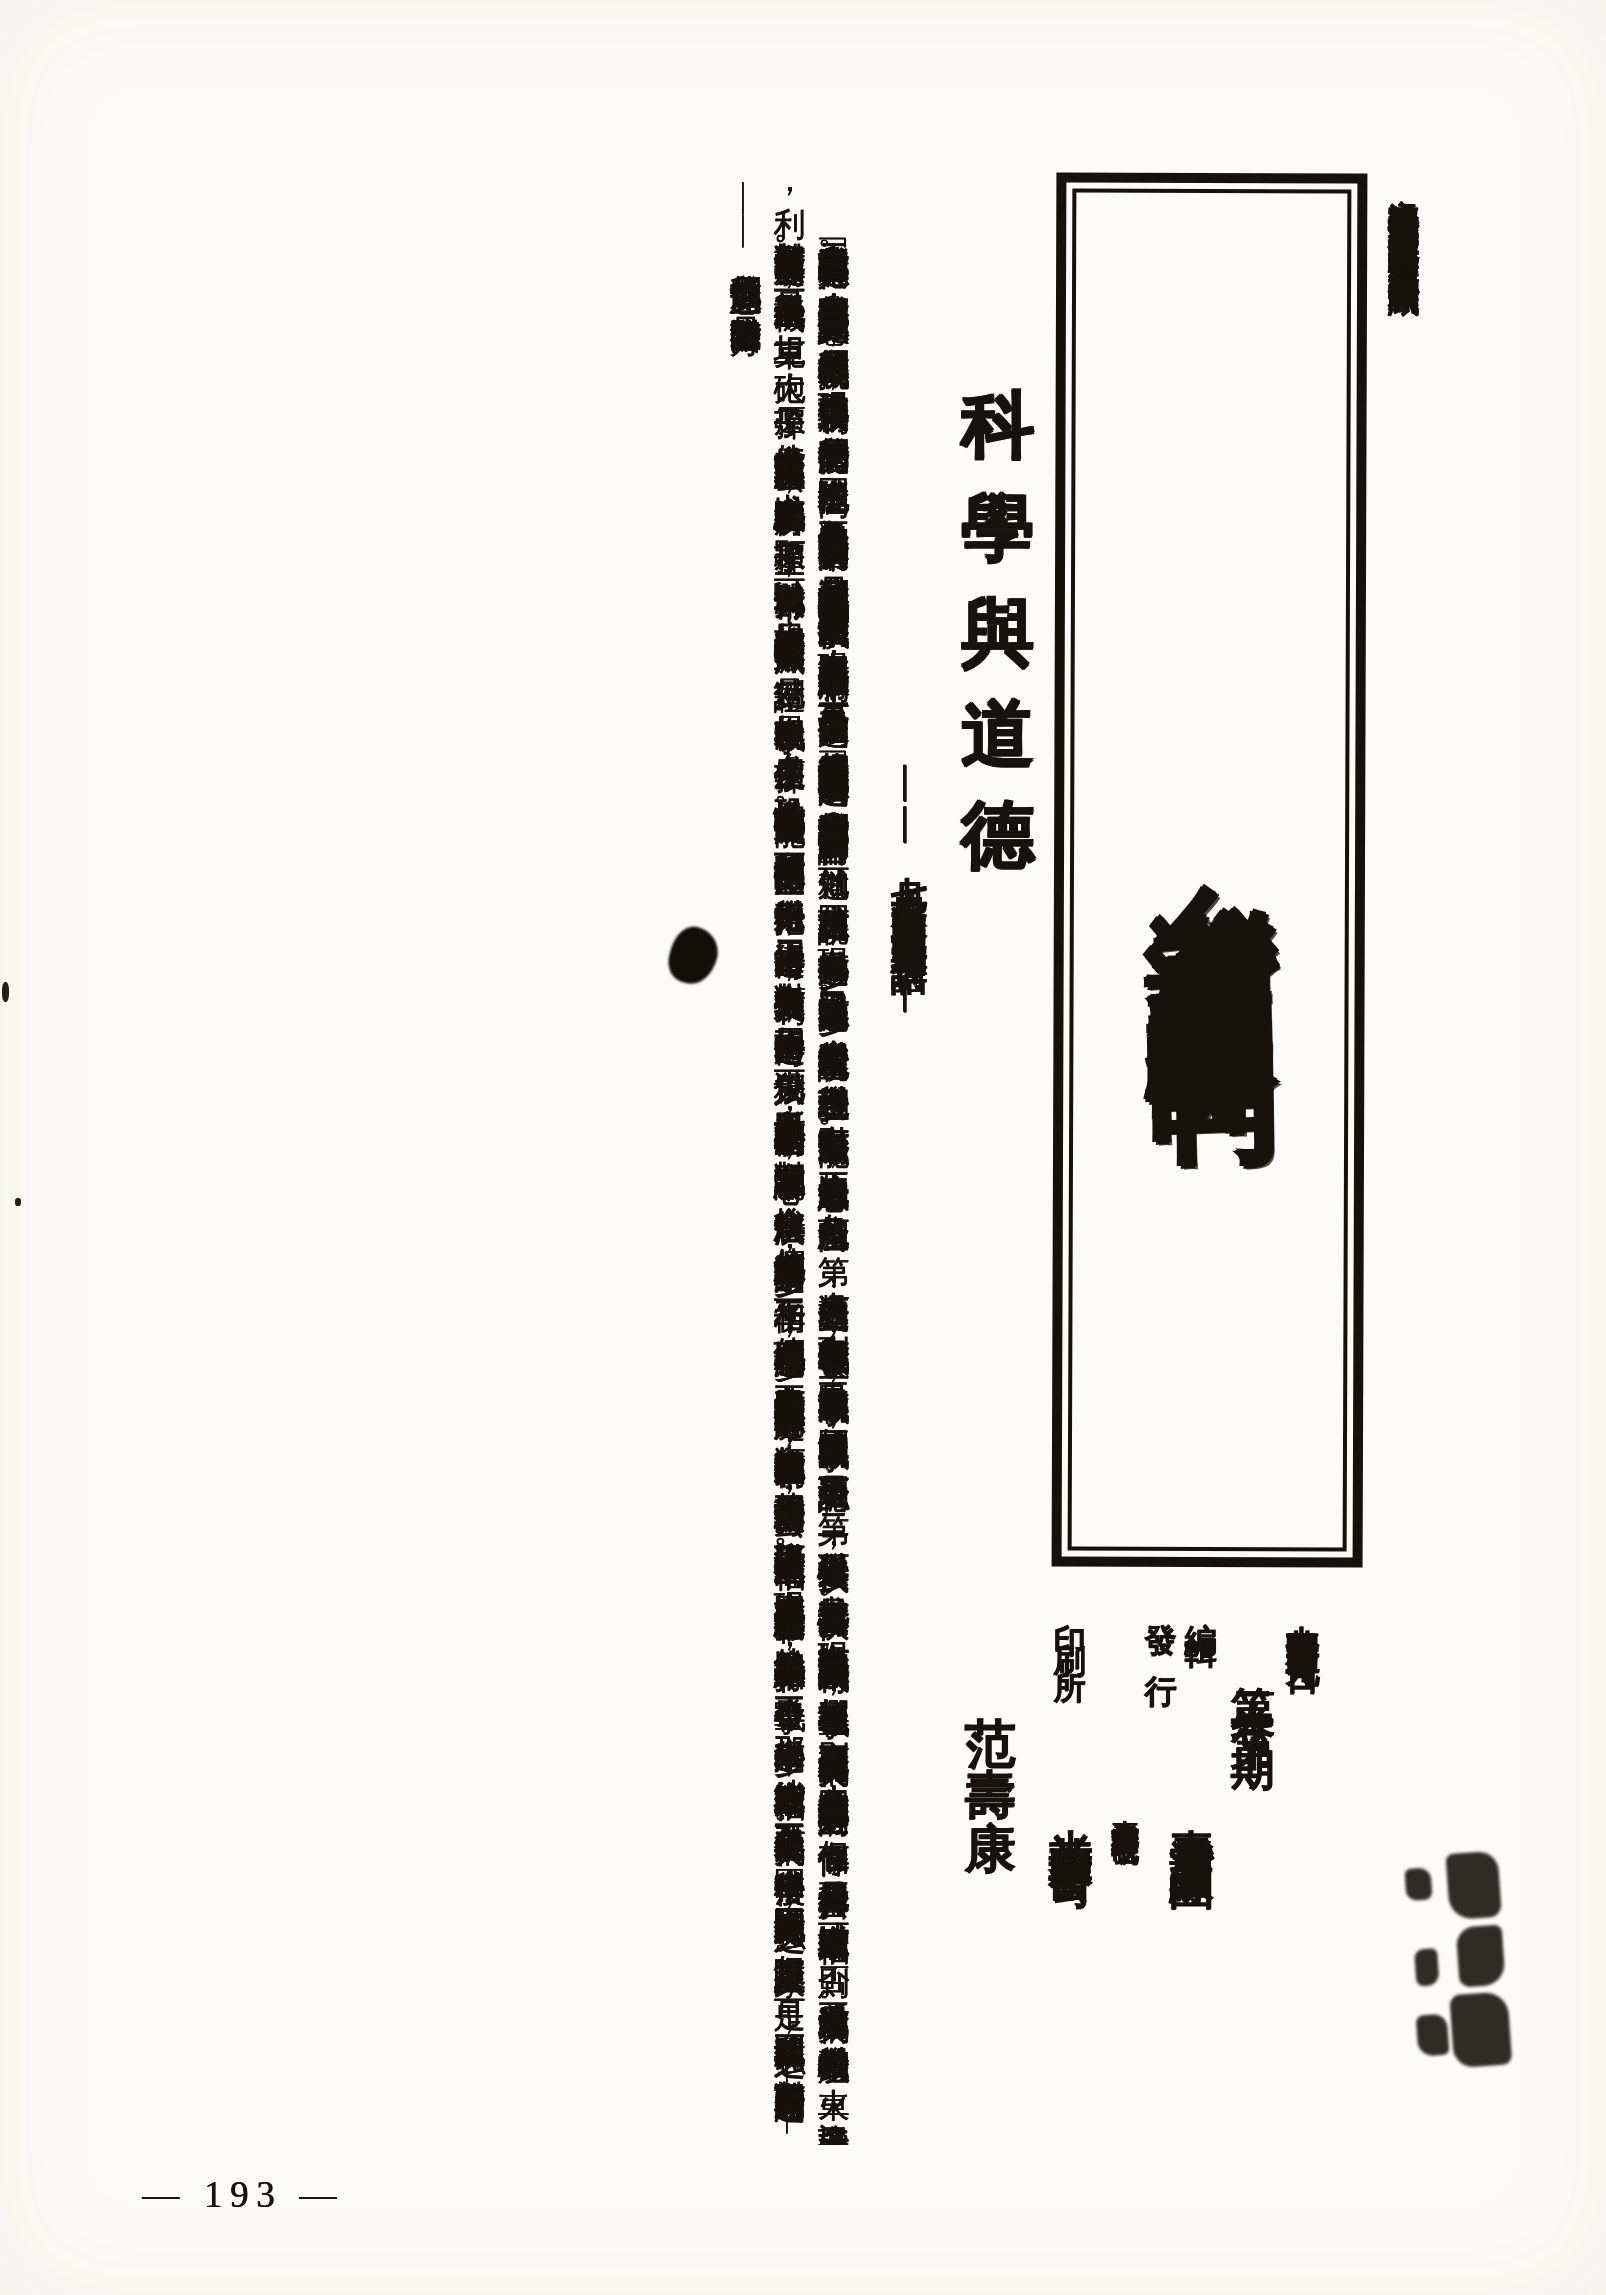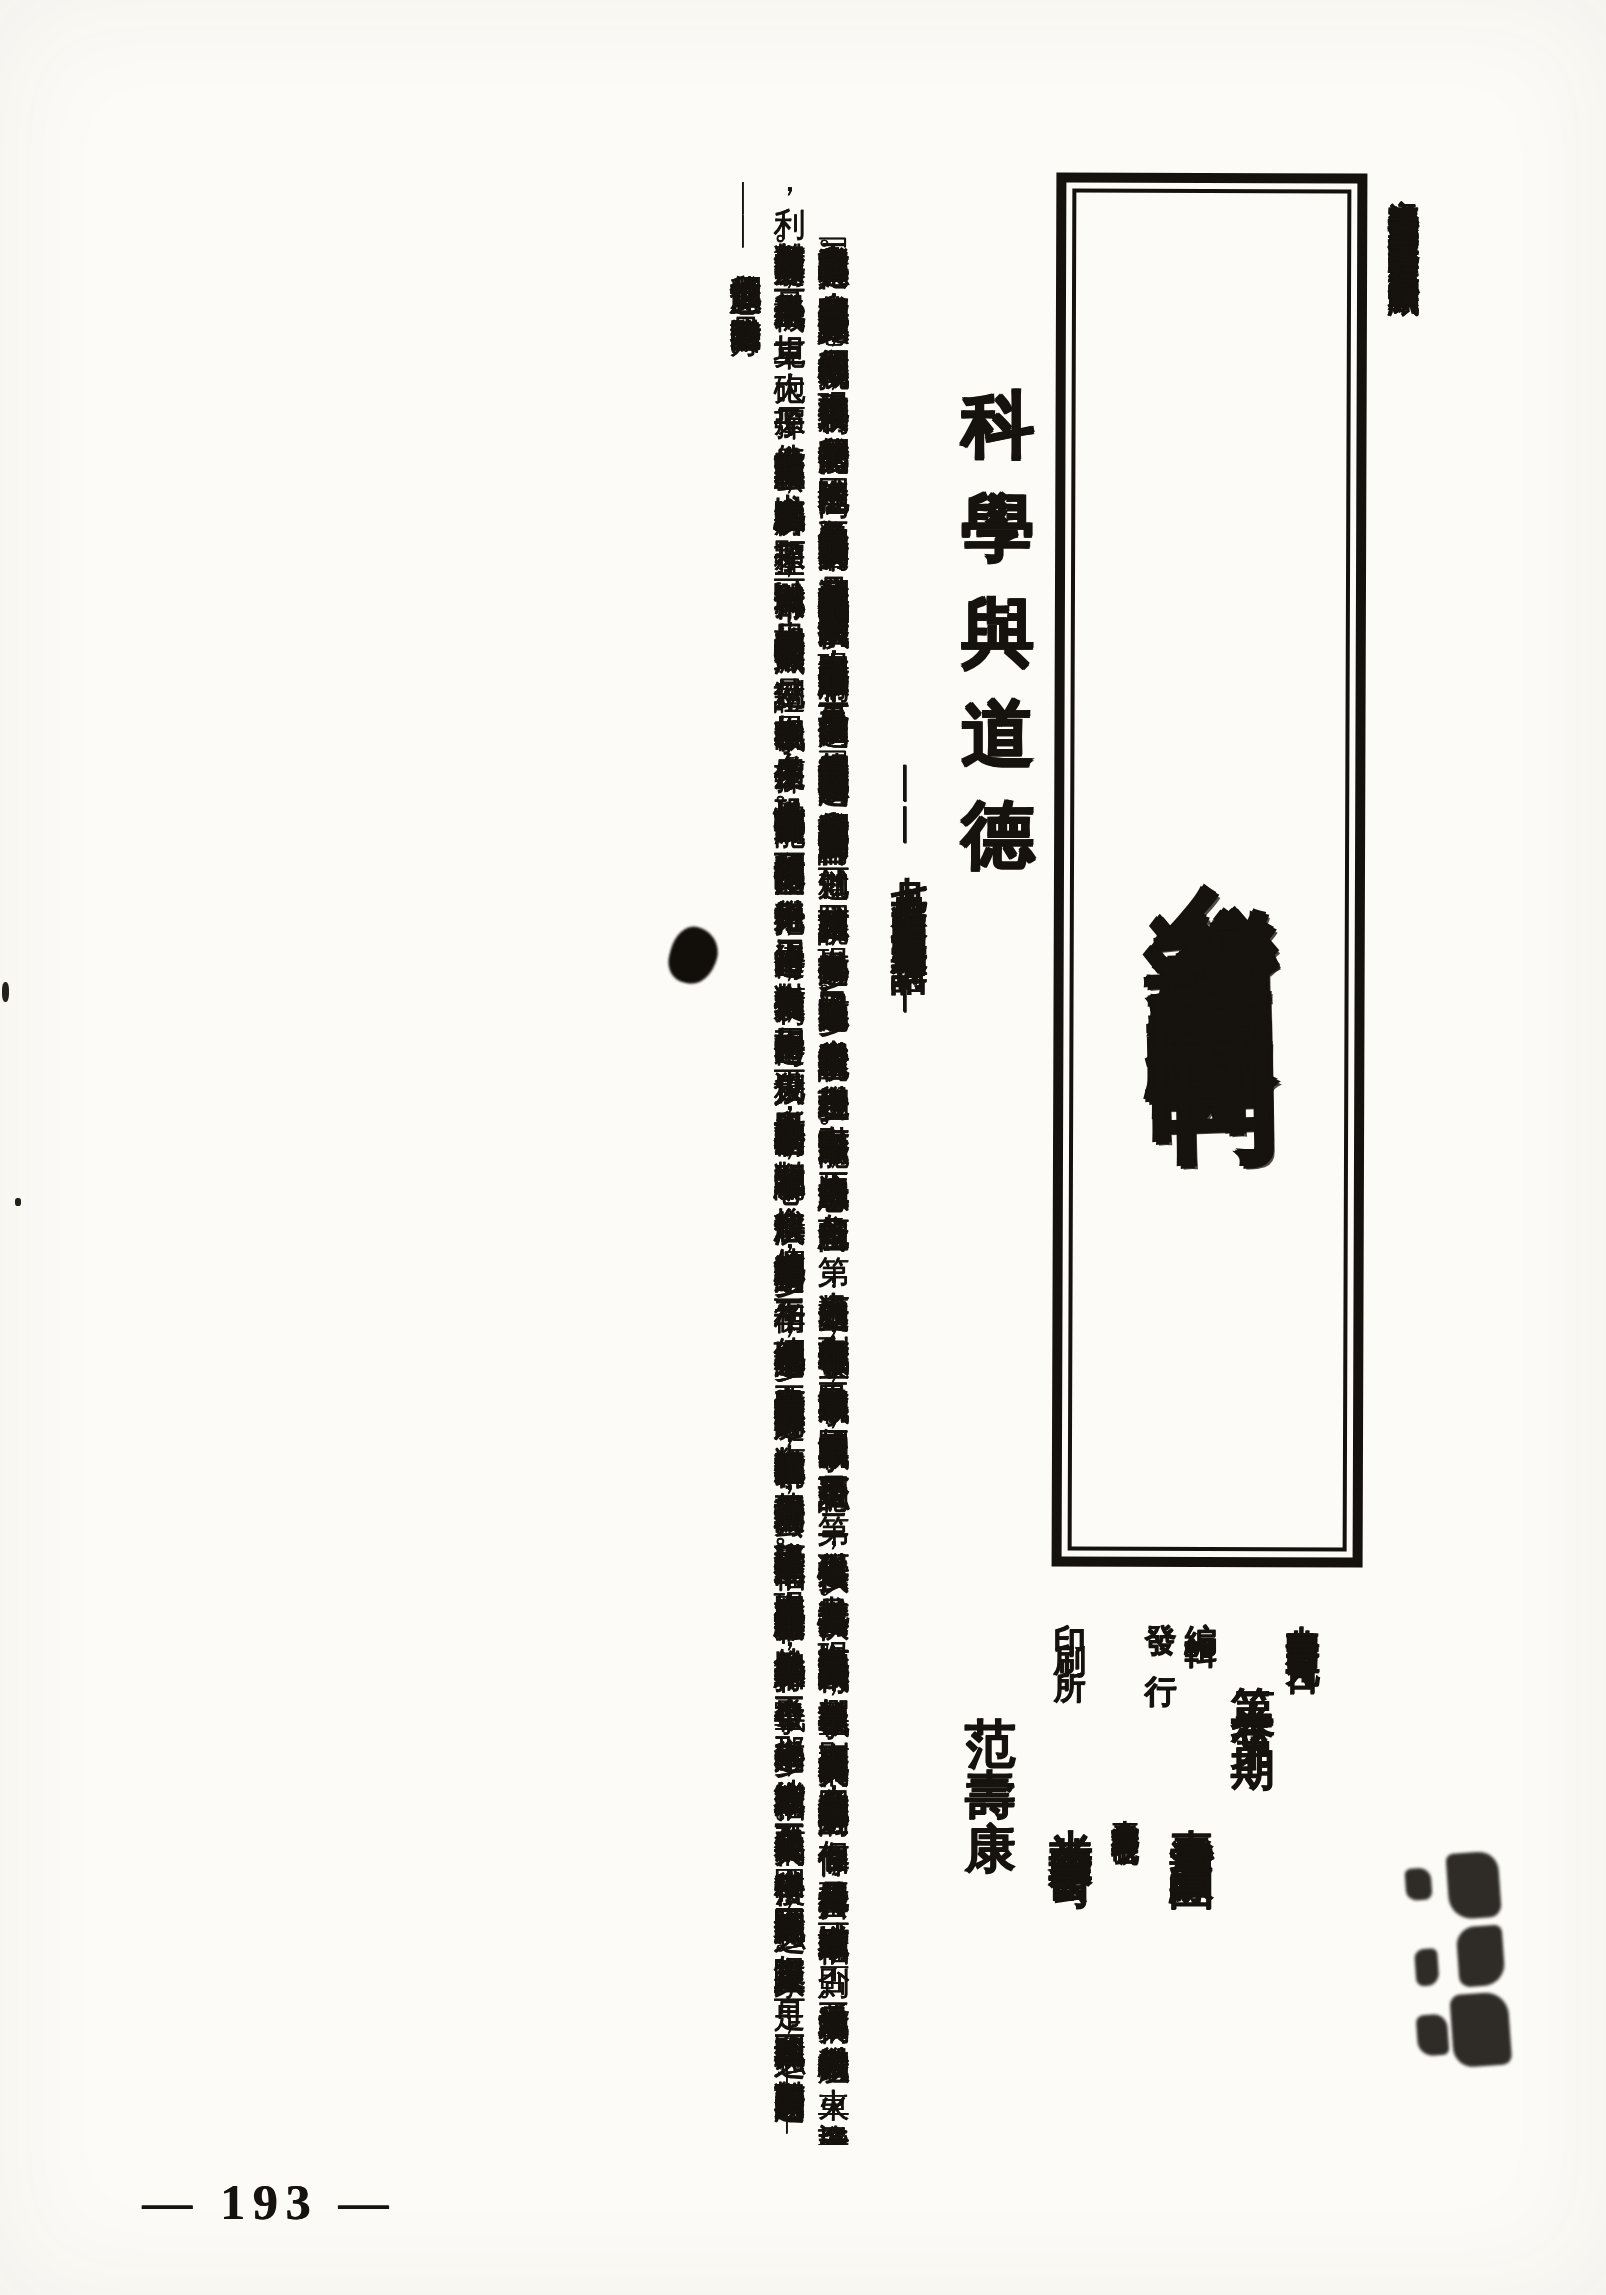--- a/index.html
+++ b/index.html
@@ -75,21 +75,21 @@
     font-size:32px; line-height:44px; letter-spacing:1.1px;
     text-align:justify;
     text-shadow:0.5px 0 0 currentColor, 0 0.5px 0 currentColor;
     overflow:hidden;
   }
   .body-text p{ margin:0; text-indent:1.1em; }
 
   
   .page-number{
     position:absolute; left:142px; top:2173px;
-    font-size:50px; font-weight:bold; letter-spacing:7.7px;
+    font-size:37px; font-weight:normal; letter-spacing:7.7px;
     text-shadow:0.6px 0 0 currentColor;
   }
 
   
   .ink-blot{
     position:absolute; left:670px; top:927px; width:47px; height:57px;
     background:#120f0b; border-radius:46% 58% 52% 44%/55% 48% 60% 42%;
     filter:blur(0.8px); transform:rotate(14deg);
   }
 

